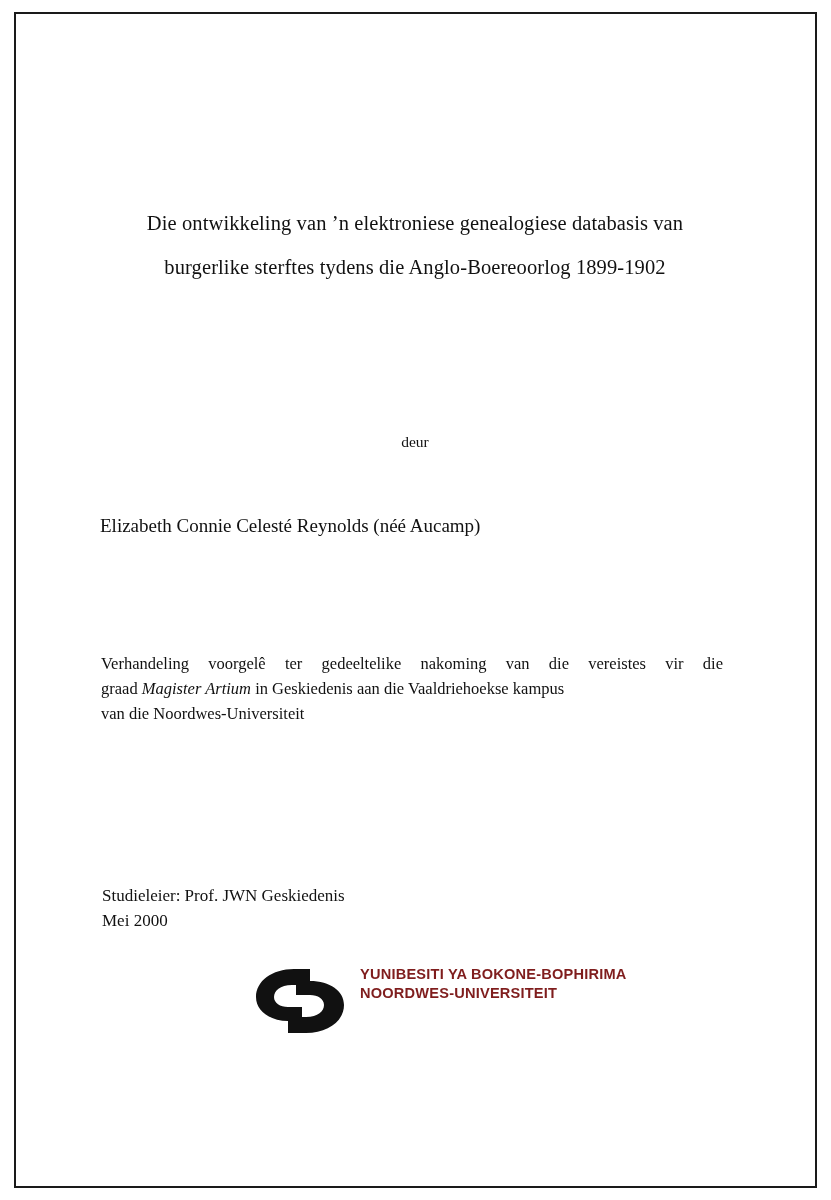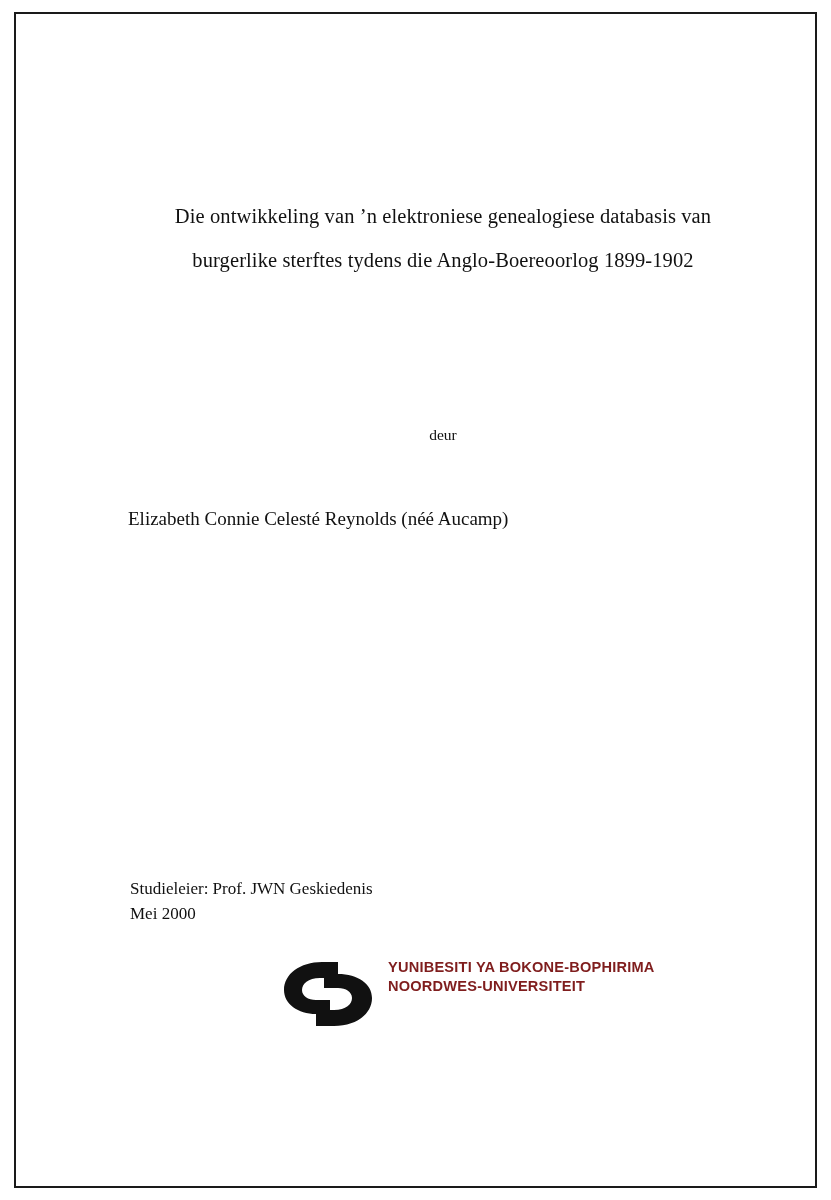--- a/index.html
+++ b/index.html
@@ -27,24 +27,23 @@
     left: 14px;
     top: 12px;
     width: 803px;
     height: 1176px;
     border: 2px solid #1a1a1a;
     box-sizing: border-box;
   }
   .content {
     position: absolute;
     left: 100px;
-    top: 14px;
+    top: 21px;
     width: 630px;
     height: 1140px;
-    margin-left: 28px;
   }
 
   .title-block {
     position: absolute;
     top: 180px;
     left: 0;
     width: 630px;
     text-align: center;
   }
   .title-line {
@@ -144,20 +143,25 @@
 
     <div class="title-block">
       <div class="title-line">Die ontwikkeling van ’n elektroniese genealogiese databasis van</div>
       <div class="title-line">burgerlike sterftes tydens die Anglo-Boereoorlog 1899-1902</div>
     </div>
 
     <div class="byline-label">deur</div>
 
     <div class="author">Elizabeth Connie Celesté Reynolds (néé Aucamp)</div>
 
+    <div class="statement">
+      <span class="just-line">Verhandeling voorgelê ter gedeeltelike nakoming van die vereistes vir die</span>
+      <span class="last-line"><span>graad </span><i>Magister Artium</i><span> in Geskiedenis aan die Vaaldriehoekse kampus</span></span>
+      <span class="last-line">van die Noordwes-Universiteit</span>
+    </div>
 
     <div class="supervisor">Studieleier: Prof. JWN Geskiedenis</div>
     <div class="date">Mei 2000</div>
 
     <div class="logo-block">
       <div class="logo-mark">
         <svg width="104" height="72" viewBox="0 0 104 72" xmlns="http://www.w3.org/2000/svg">
           <g fill="#111111">
             <path d="M44 4 C22 4, 6 16, 6 32 C6 46, 20 56, 38 56 L52 56 L52 42 L38 42 C30 42, 24 38, 24 32 C24 26, 30 20, 42 20 L60 20 L60 4 Z"></path>
             <path d="M60 16 L46 16 L46 30 L60 30 C68 30, 74 34, 74 40 C74 46, 68 52, 56 52 L38 52 L38 68 L56 68 C78 68, 94 56, 94 40 C94 26, 80 16, 60 16 Z"></path>

